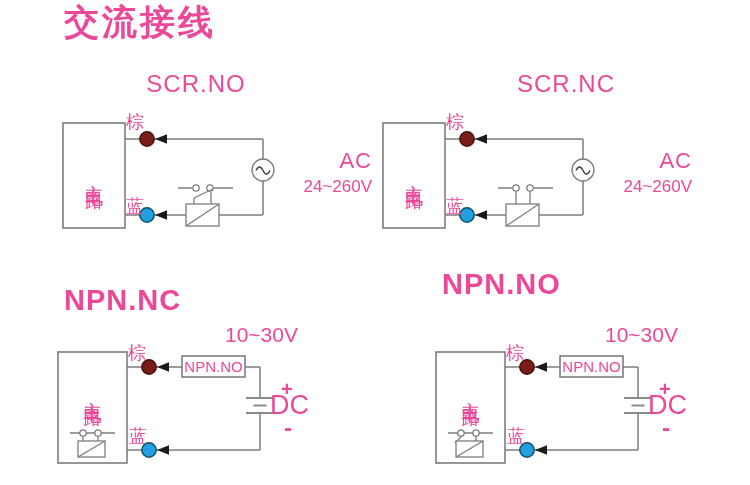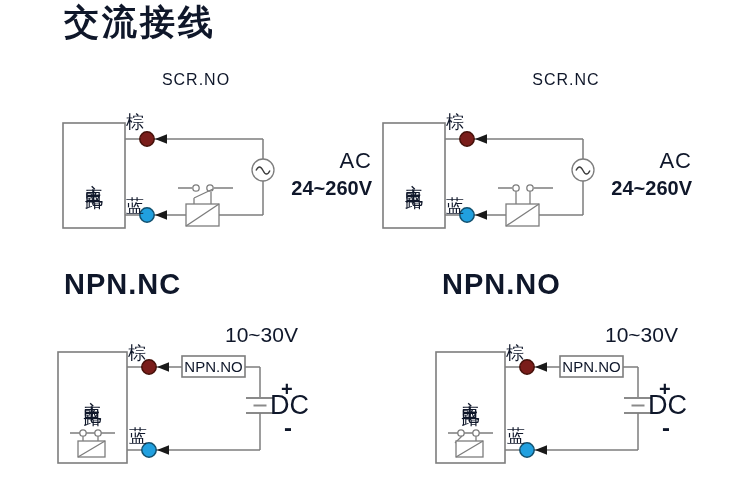--- a/index.html
+++ b/index.html
@@ -1,39 +1,39 @@
 <!DOCTYPE html>
 <html><head>
 <meta charset="utf-8">
 <style>
   html,body{margin:0;padding:0;background:#fff;}
   #stage{
     position:relative;width:750px;height:485px;background:#ffffff;
-    font-family:"Liberation Sans","DejaVu Sans",sans-serif;color:#0f172a;overflow:hidden;
+    font-family:"Liberation Sans","DejaVu Sans",sans-serif;color:#ec4899;overflow:hidden;
   }
   #wiring-svg{position:absolute;left:0;top:0;}
   .w{stroke:#7d7d7d;stroke-width:1.5;fill:none;}
   .thin{stroke:#7d7d7d;stroke-width:1.3;fill:none;}
   .box{fill:#ffffff;stroke:#7d7d7d;stroke-width:1.6;}
   .sym{fill:#ffffff;stroke:#7d7d7d;stroke-width:1.3;}
   .plate{stroke:#8a8a8a;stroke-width:2;fill:none;}
   .arrow{fill:#1a1a1a;stroke:none;}
   .sine{stroke:#3a3a3a;stroke-width:1.4;fill:none;}
   .dot-brown{stroke:#451009;stroke-width:1.5;}
   .dot-blue{stroke:#11506e;stroke-width:1.5;}
   .txt{position:absolute;line-height:1;white-space:nowrap;}
   .page-title{font-size:35px;font-weight:bold;letter-spacing:3px;}
-  .scr-title{font-size:16px;letter-spacing:1px;text-align:center;width:112px;}
+  .scr-title{font-size:24px;letter-spacing:1px;text-align:center;width:112px;}
   .npn-title{font-size:29px;font-weight:bold;letter-spacing:1px;}
   .cjk{font-size:18px;}
   .vbox{position:absolute;display:flex;align-items:center;justify-content:center;}
   .vtext{writing-mode:vertical-rl;text-orientation:upright;font-size:18px;letter-spacing:4px;line-height:1;}
   .ac-block{position:absolute;text-align:right;width:100px;}
   .ac-line1{font-size:22px;letter-spacing:1px;}
-  .ac-line2{font-size:20px;margin-top:3px;font-weight:bold;}
+  .ac-line2{font-size:17px;margin-top:3px;}
   .volt{font-size:21px;}
   .npnbox-label{position:absolute;display:flex;align-items:center;justify-content:center;font-size:15px;}
   .dc-plus{font-size:20px;font-weight:bold;}
   .dc-main{font-size:27px;}
   .dc-minus{font-size:24px;font-weight:bold;}
 </style>
 </head>
 <body>
 
 <div id="stage">
@@ -158,21 +158,21 @@
   <div class="txt cjk" style="left:446px;top:113px;">棕</div>
   <div class="txt cjk" style="left:446px;top:197px;">蓝</div>
   <div class="vbox" style="left:383px;top:123px;width:62px;height:105px;">
     <span class="vtext">主电路</span>
   </div>
   <div class="ac-block" style="left:592px;top:148px;">
     <div class="ac-line1">AC</div>
     <div class="ac-line2">24~260V</div>
   </div>
 
-  <div class="txt npn-title" style="left:64px;top:270px;">NPN.NC</div>
+  <div class="txt npn-title" style="left:64px;top:286px;">NPN.NC</div>
   <div class="txt volt" style="left:225px;top:324px;">10~30V</div>
   <div class="vbox" style="left:58px;top:352px;width:69px;height:82px;">
     <span class="vtext">主电路</span>
   </div>
   <div class="txt cjk" style="left:128px;top:344px;">棕</div>
   <div class="txt cjk" style="left:129px;top:427px;">蓝</div>
   <div class="npnbox-label" style="left:182px;top:356px;width:63px;height:21px;">NPN.NO</div>
   <div class="txt dc-plus" style="left:281px;top:379px;">+</div>
   <div class="txt dc-main" style="left:270px;top:392px;">DC</div>
   <div class="txt dc-minus" style="left:284px;top:416px;">-</div>

